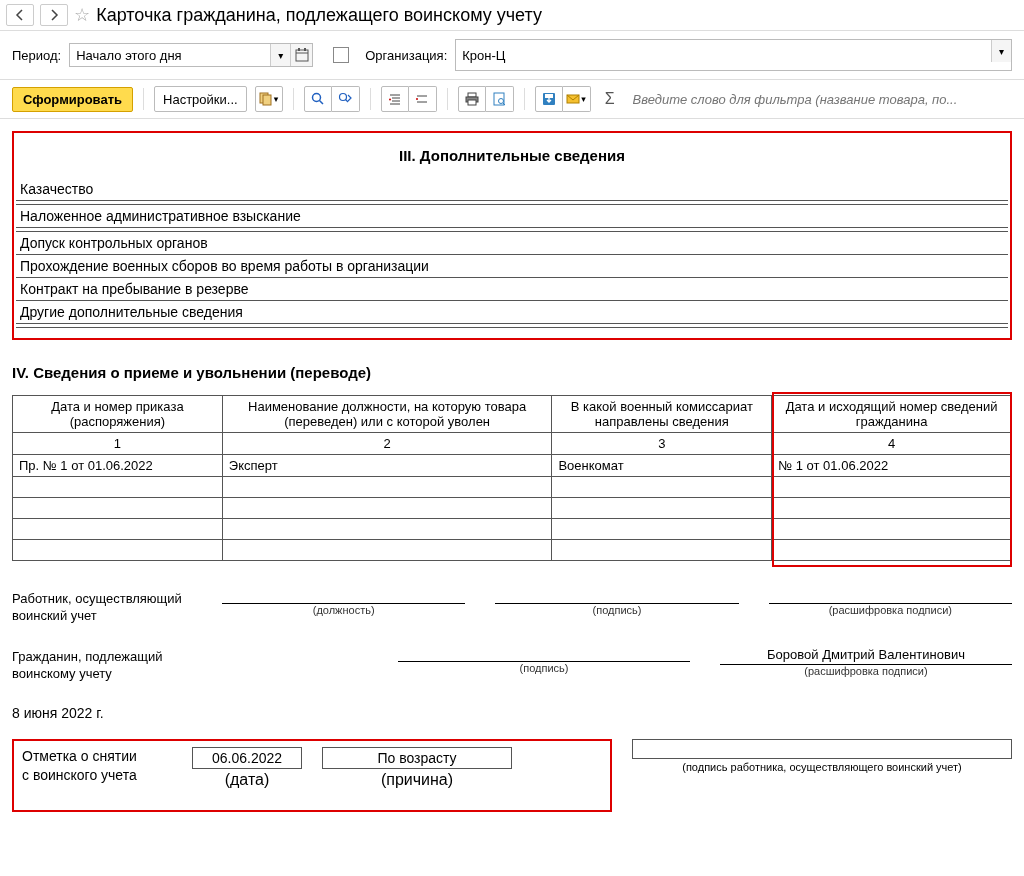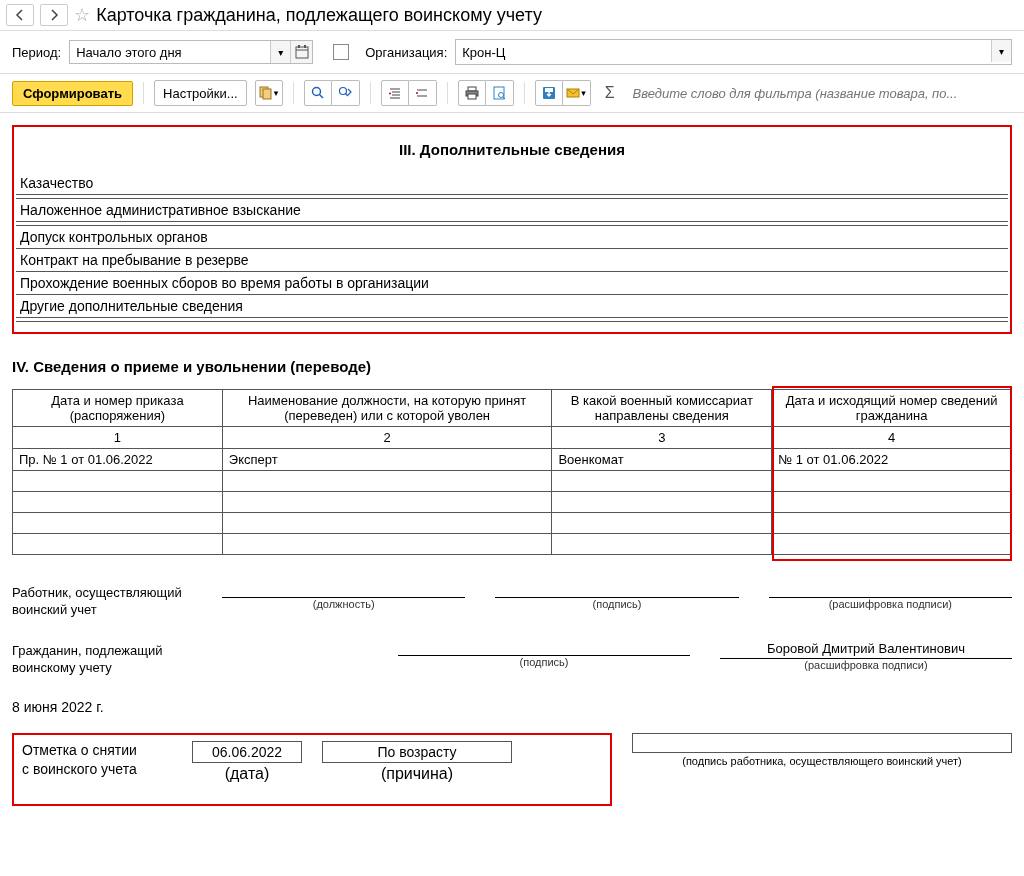--- a/index.html
+++ b/index.html
@@ -9,21 +9,21 @@
 .nav-btn { width: 28px; height: 22px; border: 1px solid #ccc; background: #fff; display: flex; align-items: center; justify-content: center; cursor: pointer; border-radius: 2px; }
 .star-icon { font-size: 18px; color: #aaa; }
 .page-title { font-size: 18px; font-weight: normal; }
 .controls-row { background: #fde; background: #fff; padding: 8px 12px; display: flex; align-items: center; gap: 8px; border-top: 1px solid #ddd; border-bottom: 1px solid #ddd; }
 .controls-row label { font-size: 13px; }
 .period-box { display: flex; align-items: center; border: 1px solid #bbb; background: #fff; height: 24px; }
 .period-input { border: none; padding: 2px 6px; width: 200px; font-size: 13px; outline: none; }
 .dd-btn { width: 20px; height: 22px; border: none; border-left: 1px solid #ccc; background: #f5f5f5; cursor: pointer; display: flex; align-items: center; justify-content: center; font-size: 10px; }
 .cal-btn { width: 22px; height: 22px; border: none; border-left: 1px solid #ccc; background: #f5f5f5; cursor: pointer; display: flex; align-items: center; justify-content: center; }
 .checkbox-sq { width: 16px; height: 16px; border: 1px solid #888; margin: 0 8px 0 12px; }
-.org-box { display: flex; flex: 1; border: 1px solid #bbb; background: #fff; height: 26px; }
+.org-box { display: flex; flex: 1; border: 1px solid #bbb; background: #fff; height: 32px; }
 .org-input { border: none; padding: 2px 6px; flex: 1; font-size: 13px; outline: none; }
 .toolbar { display: flex; align-items: center; padding: 6px 12px; gap: 8px; border-bottom: 1px solid #ddd; }
 .btn-yellow { background: #ffdb4d; border: 1px solid #d4a000; padding: 4px 10px; font-size: 13px; cursor: pointer; border-radius: 2px; font-weight: bold; }
 .btn-plain { background: #fff; border: 1px solid #bbb; padding: 1px 8px; font-size: 13px; cursor: pointer; border-radius: 2px; height: 26px; display: flex; align-items: center; }
 .icon-btn { width: 28px; height: 26px; border: 1px solid #bbb; background: #fff; cursor: pointer; display: flex; align-items: center; justify-content: center; border-radius: 2px; }
 .btn-group { display: flex; gap: 0; }
 .btn-group .icon-btn { border-radius: 0; }
 .btn-group .icon-btn:first-child { border-radius: 2px 0 0 2px; }
 .btn-group .icon-btn:last-child { border-radius: 0 2px 2px 0; border-left: none; }
 .sep { width: 1px; height: 22px; background: #ddd; margin: 0 2px; }
@@ -189,33 +189,33 @@
   </div>
 
   <div class="content">
     <div class="red-box">
       <div class="section-title">III. Дополнительные сведения</div>
       <div class="info-line">Казачество</div>
       <div style="border-bottom:1px solid #555; height:4px;"></div>
       <div class="info-line">Наложенное административное взыскание</div>
       <div style="border-bottom:1px solid #555; height:4px;"></div>
       <div class="info-line">Допуск контрольных органов</div>
+      <div class="info-line">Прохождение военных сборов во время работы в организации</div>
       <div class="info-line">Контракт на пребывание в резерве</div>
-      <div class="info-line">Прохождение военных сборов во время работы в организации</div>
       <div class="info-line">Другие дополнительные сведения</div>
       <div style="border-bottom:1px solid #555; height:4px;"></div>
     </div>
 
     <div class="section-title-4">IV. Сведения о приеме и увольнении (переводе)</div>
     <div class="table4-wrap">
       <table class="table4">
         <tbody>
             <tr>
           <th style="width:21%">Дата и номер приказа (распоряжения)</th>
-          <th style="width:33%">Наименование должности, на которую принят (переведен) или с которой уволен</th>
+          <th style="width:33%">Наименование должности, на которую товара (переведен) или с которой уволен</th>
           <th style="width:22%">В какой военный комиссариат направлены сведения</th>
           <th style="width:24%">Дата и исходящий номер сведений гражданина</th>
         </tr>
         <tr>
           <td class="cnum">1</td>
           <td class="cnum">2</td>
           <td class="cnum">3</td>
           <td class="cnum">4</td>
         </tr>
         <tr>

